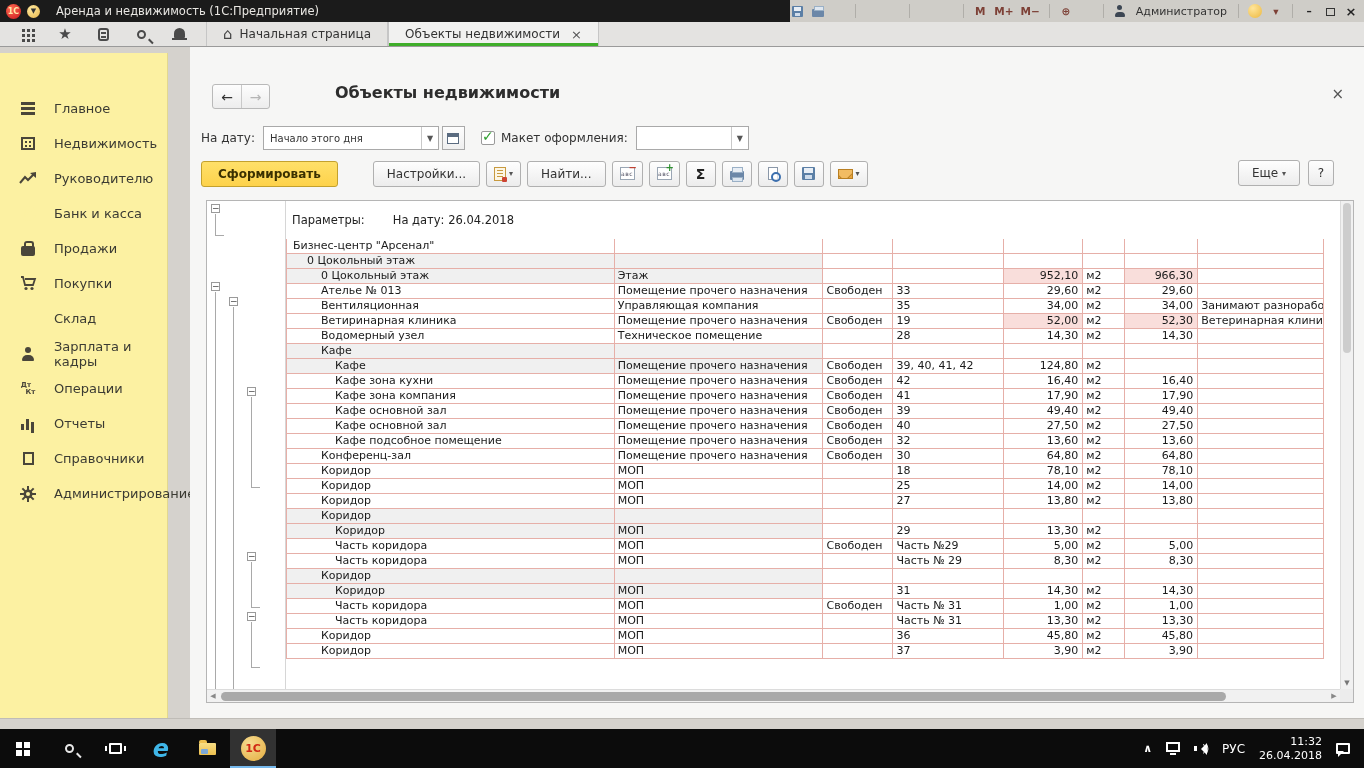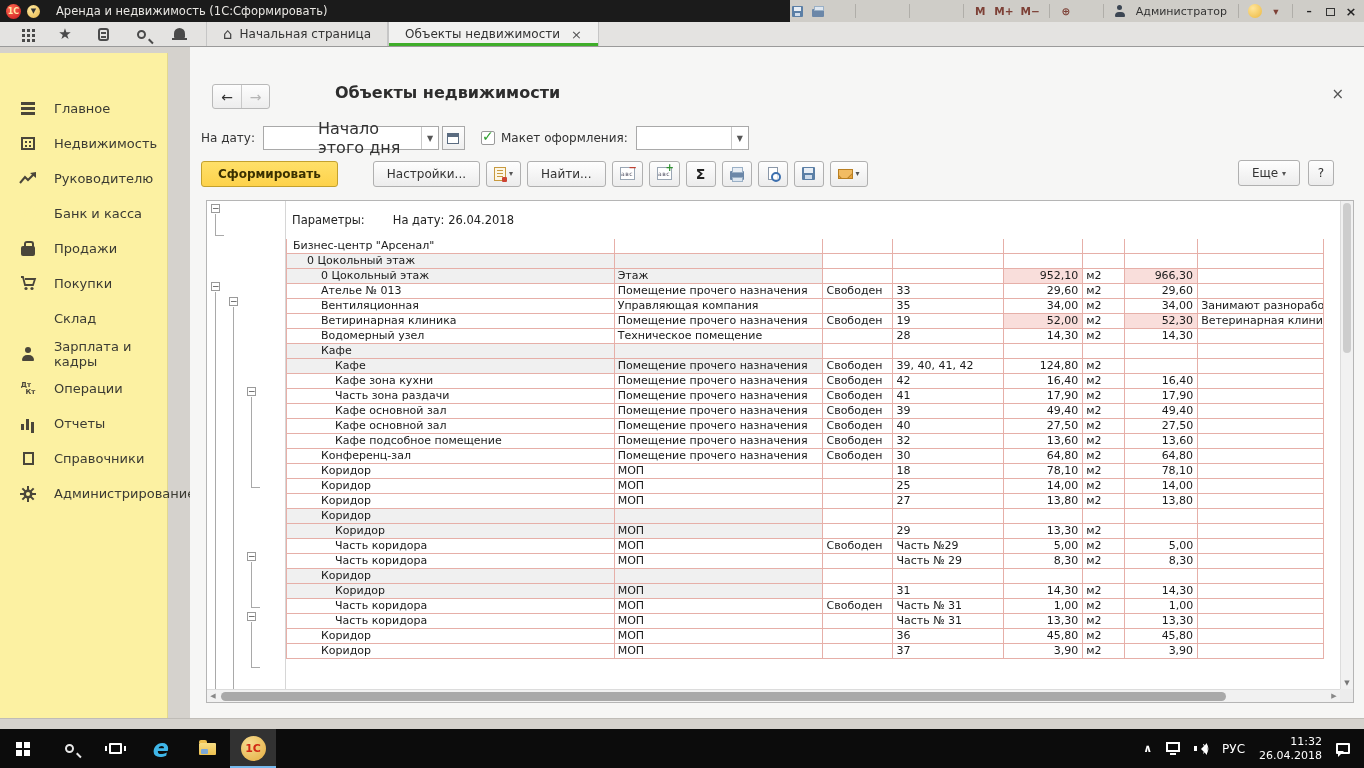--- a/index.html
+++ b/index.html
@@ -74,21 +74,21 @@
   
   #content{position:absolute;left:190px;top:47px;width:1174px;height:671px;background:#f6f6f5;}
   #navgrp{position:absolute;left:22px;top:37px;display:flex;border:1px solid #b9b9b9;border-radius:3px;background:linear-gradient(#fdfdfd,#ededed);height:25px;}
   .navbtn{width:28px;display:flex;align-items:center;justify-content:center;font-size:14px;color:#333;}
   .navbtn+.navbtn{border-left:1px solid #c9c9c9;color:#b5b5b5;}
   #pagetitle{position:absolute;left:145px;top:36px;font-size:16px;font-weight:bold;color:#2d2d2d;}
   #page-close{position:absolute;right:20px;top:38px;font-size:15px;color:#555;}
 
   #filterrow{position:absolute;left:11px;top:79px;display:flex;align-items:center;font-size:12px;color:#333;}
   .combo{height:24px;background:#fff;border:1px solid #a9a9a9;display:flex;align-items:stretch;}
-  .combo .cval{flex:1;display:flex;align-items:center;padding:0 6px;font-size:16px;margin-left:48px;}
+  .combo .cval{flex:1;display:flex;align-items:center;padding:0 6px;font-size:10px;}
   .combo .carr{width:17px;border-left:1px solid #c9c9c9;display:flex;align-items:center;justify-content:center;font-size:8px;color:#555;}
   .sqbtn{height:24px;width:23px;border:1px solid #a9a9a9;background:linear-gradient(#fdfdfd,#efefef);display:flex;align-items:center;justify-content:center;margin-left:3px;}
   .mini-cal{width:12px;height:11px;border:1px solid #5a6b80;background:#fff;position:relative;}
   .mini-cal::before{content:"";position:absolute;left:0;top:0;right:0;height:3px;background:#5a6b80;}
   .checkbox{width:14px;height:14px;border:1px solid #9a9a9a;background:#fff;border-radius:2px;position:relative;margin:0 6px 0 16px;}
   .checkbox::after{content:"✓";position:absolute;left:0px;top:-4px;font-size:14px;font-weight:bold;color:#31a031;}
 
   #toolbarrow{position:absolute;left:11px;top:113px;display:flex;align-items:center;height:27px;}
   .btn{height:26px;border:1px solid #b0b0b0;border-radius:3px;background:linear-gradient(#fefefe,#ececec);font-size:12px;color:#333;display:inline-flex;align-items:center;justify-content:center;padding:0 13px;margin-right:6px;white-space:nowrap;}
   .btn.primary{background:linear-gradient(#ffe069,var(--button_yellow));border-color:#c3a12e;font-weight:bold;color:#3a3000;padding:0 16px;}
@@ -171,21 +171,21 @@
 </style>
 </head>
 <body>
 
 <div id="stage">
 
   <div id="titlebar">
     <div id="tb-left">
       <span class="logo-1c">1С</span>
       <span class="logo-dd">▼</span>
-      <span id="tb-title">Аренда и недвижимость  (1С:Сформировать)</span>
+      <span id="tb-title">Аренда и недвижимость  (1С:Предприятие)</span>
     </div>
     <div id="tb-right">
       <div id="tb-icons">
           <span class="tbi">
             <span class="ti-save"></span>
           </span>
           <span class="tbi">
             <span class="ti-print"></span>
           </span>
           <span class="tbi">
@@ -540,21 +540,21 @@
                 <div class="tcell" style="width: 328px; padding-left: 48px;">Кафе зона кухни</div>
                 <div class="tcell" style="width: 209px;">Помещение прочего назначения</div>
                 <div class="tcell" style="width: 70px;">Свободен</div>
                 <div class="tcell" style="width: 111px;">42</div>
                 <div class="tcell r" style="width: 79px;">16,40</div>
                 <div class="tcell" style="width: 42px;">м2</div>
                 <div class="tcell r" style="width: 73px;">16,40</div>
                 <div class="tcell" style="width: 126px;"></div>
               </div>
               <div class="trow">
-                <div class="tcell" style="width: 328px; padding-left: 48px;">Часть зона раздачи</div>
+                <div class="tcell" style="width: 328px; padding-left: 48px;">Кафе зона компания</div>
                 <div class="tcell" style="width: 209px;">Помещение прочего назначения</div>
                 <div class="tcell" style="width: 70px;">Свободен</div>
                 <div class="tcell" style="width: 111px;">41</div>
                 <div class="tcell r" style="width: 79px;">17,90</div>
                 <div class="tcell" style="width: 42px;">м2</div>
                 <div class="tcell r" style="width: 73px;">17,90</div>
                 <div class="tcell" style="width: 126px;"></div>
               </div>
               <div class="trow">
                 <div class="tcell" style="width: 328px; padding-left: 48px;">Кафе основной зал</div>

